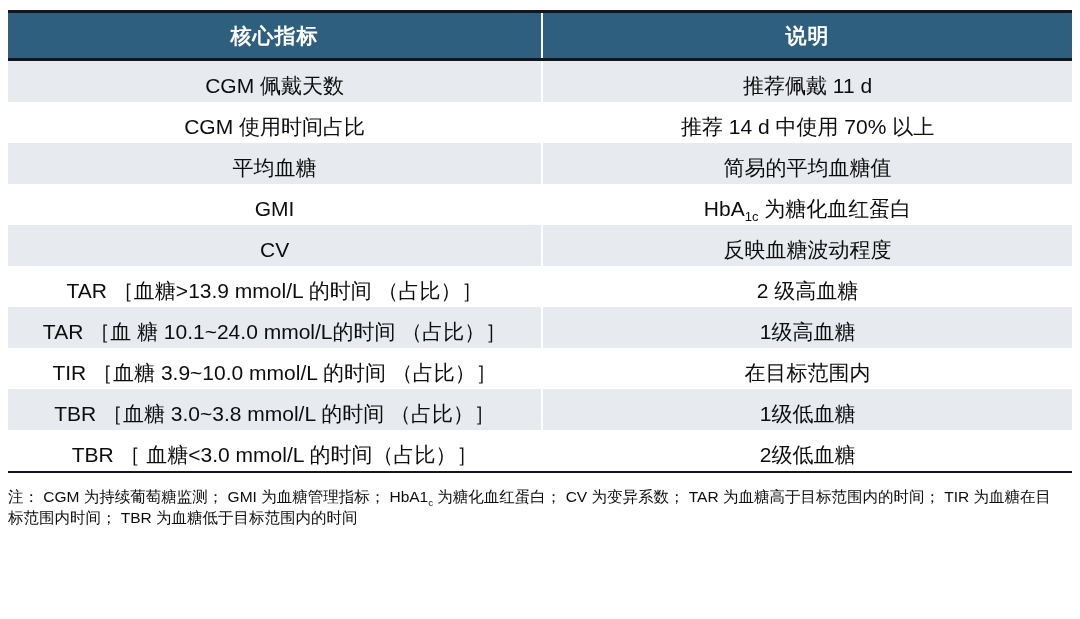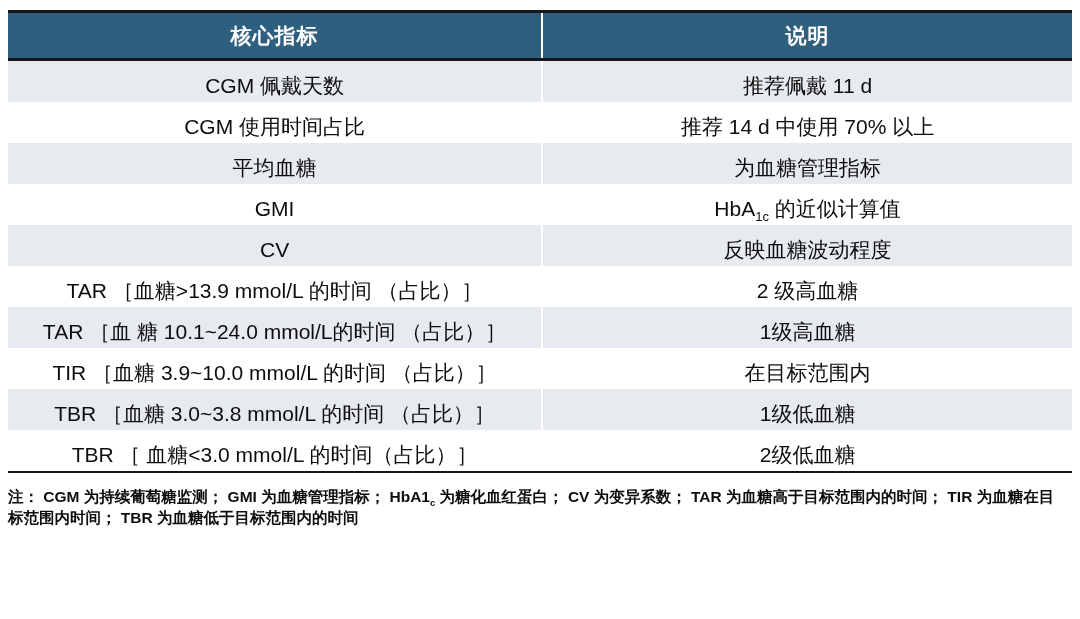--- a/index.html
+++ b/index.html
@@ -66,21 +66,20 @@
   sub {
     font-size: 0.62em;
     line-height: 0;
   }
   .footnote {
     margin: 13px 16px 0 0;
     font-size: 15.5px;
     line-height: 21px;
     color: var(--body-text, #0D0D0D);
     text-align: left;
-    font-weight: bold;
   }
 </style>
 </head>
 <body>
 
 <div class="page">
 
   <div class="tbl">
 
     <div class="thead">
@@ -95,26 +94,26 @@
         <div class="td col-r">推荐佩戴 11 d</div>
       </div>
 
       <div class="tr">
         <div class="td col-l">CGM 使用时间占比</div>
         <div class="td col-r">推荐 14 d 中使用 70% 以上</div>
       </div>
 
       <div class="tr">
         <div class="td col-l">平均血糖</div>
-        <div class="td col-r">为血糖管理指标</div>
+        <div class="td col-r">简易的平均血糖值</div>
       </div>
 
       <div class="tr">
         <div class="td col-l">GMI</div>
-        <div class="td col-r"><span>HbA</span><sub>1c</sub><span> 的近似计算值</span></div>
+        <div class="td col-r"><span>HbA</span><sub>1c</sub><span> 为糖化血红蛋白</span></div>
       </div>
 
       <div class="tr">
         <div class="td col-l">CV</div>
         <div class="td col-r">反映血糖波动程度</div>
       </div>
 
       <div class="tr">
         <div class="td col-l">TAR ［血糖&gt;13.9 mmol/L 的时间 （占比）］</div>
         <div class="td col-r">2 级高血糖</div>

